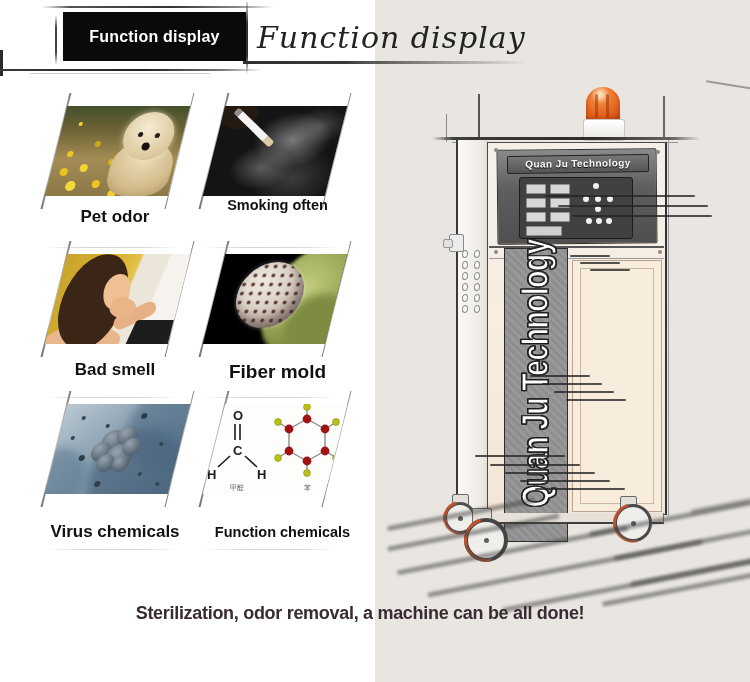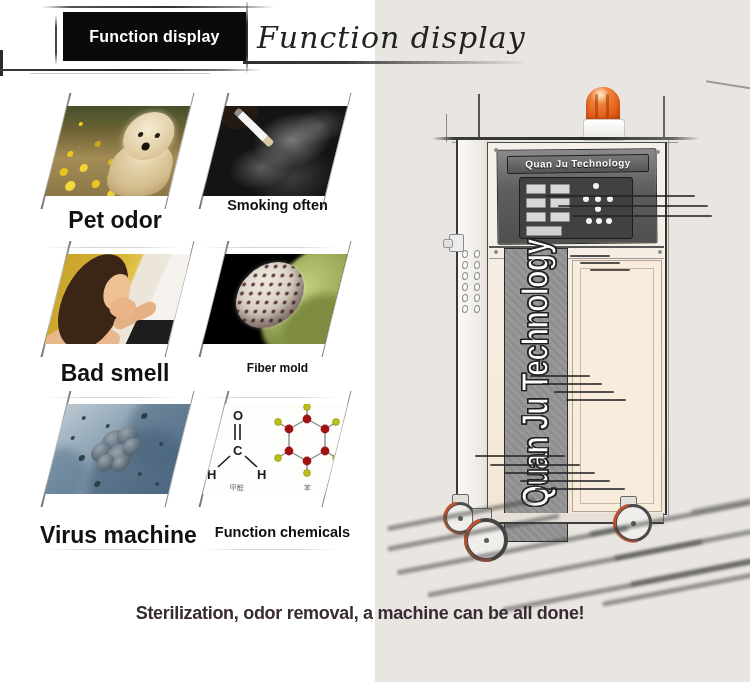--- a/index.html
+++ b/index.html
@@ -29,21 +29,21 @@
   
   .tile-img{position:absolute;width:123px;height:90px;transform:skewX(-14deg);}
   .photo{position:absolute;inset:0;overflow:hidden;}
   .photo-inner{position:absolute;inset:-8px -18px;transform:skewX(14deg);}
   .edge{position:absolute;top:-13px;bottom:-13px;width:1.5px;
     background:linear-gradient(180deg,#7d7d7d,#b9b9b9 30%,#b9b9b9 70%,#6f6f6f);}
   .edge.l{left:-1px;} .edge.r{right:-1px;}
   .tile-underlight{position:absolute;height:1px;width:135px;opacity:.8;transform:skewX(-14deg);
     background:linear-gradient(90deg,transparent,#c9c9c9 30%,#cccccc 70%,transparent);}
   .tile-label{position:absolute;font-weight:700;color:#111;text-align:center;white-space:nowrap;}
-  .lab-big{font-size:23px;} .lab-small{font-size:14.5px;}
+  .lab-big{font-size:17px;} .lab-small{font-size:14.5px;}
 
   
   .ph-pet{background:linear-gradient(180deg,#44502a 0%,#6f6436 28%,#a38c55 58%,#8c7747 100%);}
   .flowers{position:absolute;left:16px;top:16px;width:4px;height:4px;border-radius:50%;background:#f5d327;
     box-shadow:-3px 30px 0 1px #edc91f,14px 44px 0 2px #f2d435,30px 60px 0 2px #e9c623,
     5px 62px 0 3px #f4d93c,40px 38px 0 1px #d9b91e,22px 20px 0 1px #caa818,
     48px 70px 0 2px #f0d02f,-5px 48px 0 2px #e6c41c;}
   .pup-head{position:absolute;left:64px;top:6px;width:50px;height:48px;border-radius:50%;
     background:radial-gradient(circle at 45% 35%,#f5ecd3,#ddc89c 70%,#c3a873);box-shadow:0 0 6px rgba(240,230,200,.7);}
   .pup-body{position:absolute;left:58px;top:36px;width:62px;height:54px;border-radius:45% 45% 35% 35%;
@@ -221,21 +221,21 @@
 <div class="tile-img" style="left:214px;top:254px;width:122px">
   <div class="edge l"></div>
   <div class="edge r"></div>
   <div class="photo ph-mold">
     <div class="fiber"></div>
     <div class="fiber2"></div>
     <div class="spore"></div>
   </div>
 </div>
 <div class="tile-label lab-big" style="left:40px;top:360px;width:150px">Bad smell</div>
-<div class="tile-label lab-small" style="left:195px;top:361px;width:165px;font-size:12px">Fiber mold</div>
+<div class="tile-label lab-small" style="left:195px;top:361px;width:165px;font-size:19px">Fiber mold</div>
 <div class="tile-underlight" style="left:45px;top:397px"></div>
 <div class="tile-underlight" style="left:203px;top:397px"></div>
 
 <div class="tile-img" style="left:56px;top:404px">
   <div class="edge l"></div>
   <div class="edge r"></div>
   <div class="photo ph-virus">
     <div class="vb1"></div>
     <div class="vb2"></div>
     <div class="vb3"></div>
@@ -300,21 +300,21 @@
 
         <g fill="#9a9a9a" opacity=".85">
           <rect x="12" y="99" width="34" height="2.4"></rect>
             <rect x="52" y="99" width="46" height="2.4"></rect>
           <rect x="104" y="99" width="34" height="2.4"></rect>
         </g>
       </svg>
     </div>
   </div>
 </div>
-<div class="tile-label lab-big" style="left:40px;top:522px;width:150px">Virus machine</div>
+<div class="tile-label lab-big" style="left:40px;top:522px;width:150px">Virus chemicals</div>
 <div class="tile-label lab-small" style="left:195px;top:524px;width:175px">Function chemicals</div>
 <div class="tile-underlight" style="left:45px;top:549px"></div>
 <div class="tile-underlight" style="left:203px;top:549px"></div>
 
 <div>
   <div class="abs faint-diag"></div>
   <div class="abs beacon-dome"></div>
   <div class="abs beacon-ridge" style="left:595px"></div>
   <div class="abs beacon-ridge" style="left:606px"></div>
   <div class="abs beacon-base"></div>

